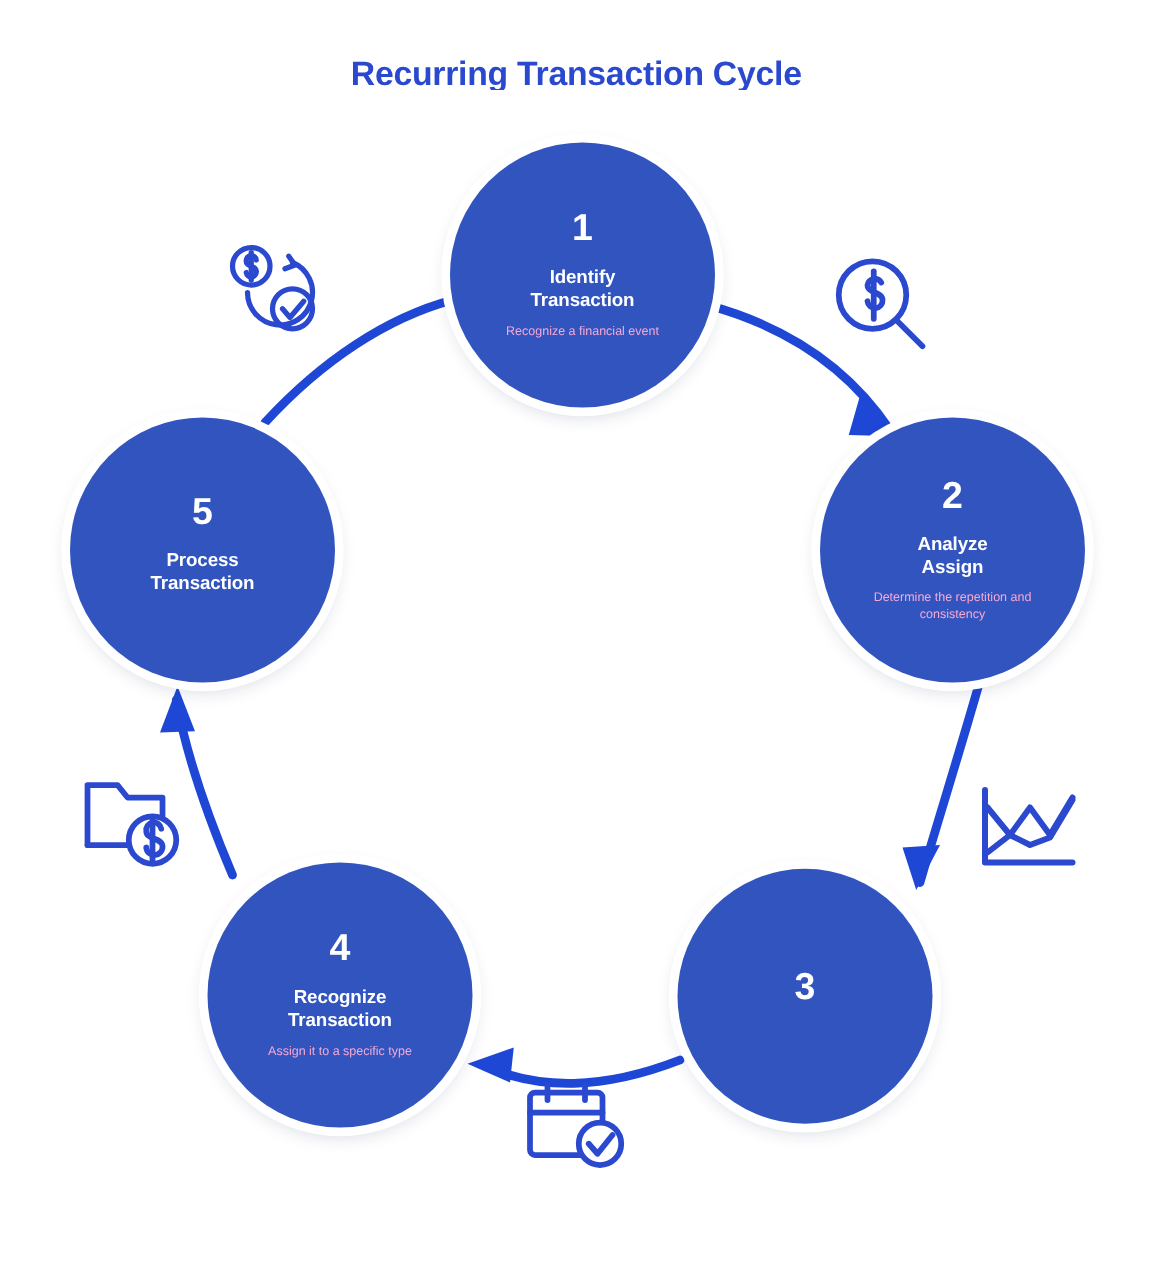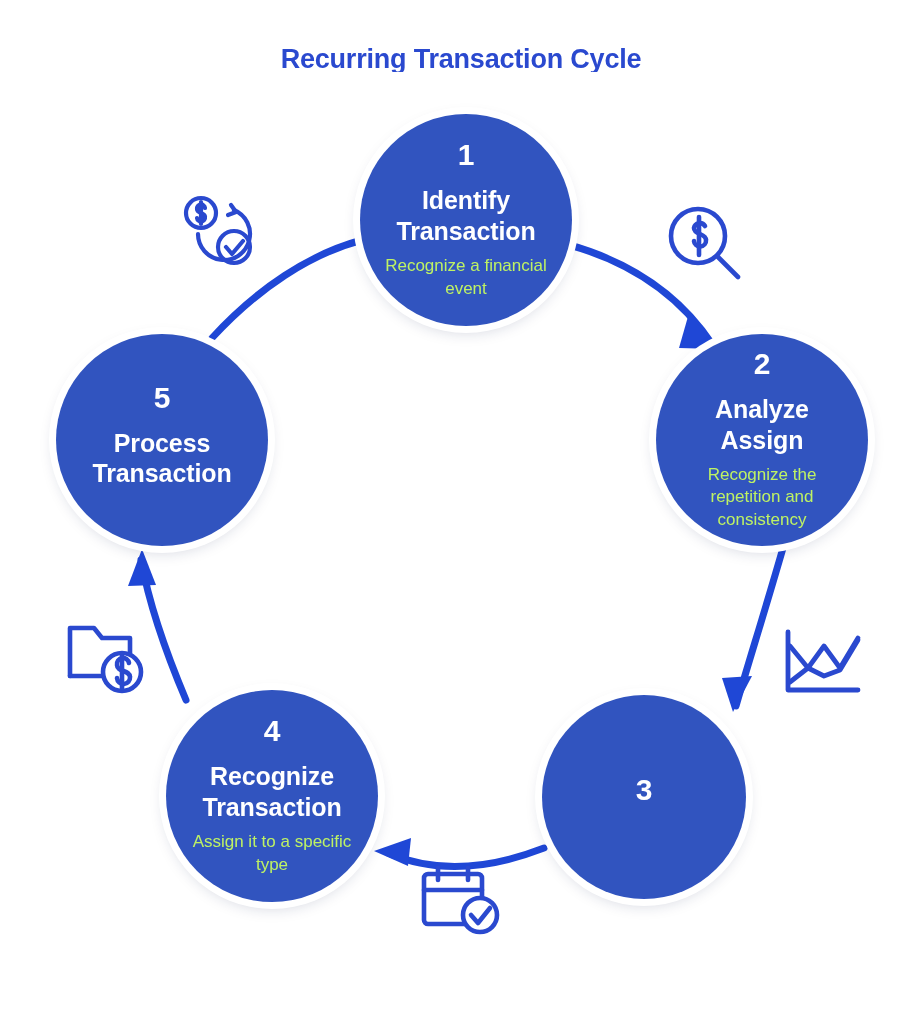--- a/index.html
+++ b/index.html
@@ -59,31 +59,31 @@
     box-sizing: border-box;
     padding: 0 22px;
   }
   .node .num {
     font-size: 30px;
     font-weight: 800;
     line-height: 1;
     margin-bottom: 15px;
   }
   .node .ttl {
-    font-size: 25px;
+    font-size: 15px;
     font-weight: 800;
     line-height: 1.22;
     margin-bottom: 9px;
     letter-spacing: -0.1px;
   }
   .node .desc {
-    font-size: 17px;
+    font-size: 10px;
     font-weight: 400;
     line-height: 1.3;
-    color: #bef264;
+    color: #f9a8d4;
   }
   #n1 { width: 212px; height: 212px; left: 360px; top: 114px; }
   #n2 { width: 212px; height: 212px; left: 656px; top: 334px; }
   #n3 { width: 204px; height: 204px; left: 542px; top: 695px; }
   #n4 { width: 212px; height: 212px; left: 166px; top: 690px; }
   #n5 { width: 212px; height: 212px; left: 56px; top: 334px; }
 
   .deco {
     position: absolute;
     color: #2a49cf;
@@ -176,21 +176,21 @@
     </div>
     <div class="desc">Recognize a financial event</div>
   </div>
 
   <div class="node" id="n2">
     <div class="num">2</div>
     <div class="ttl">
       <div>Analyze</div>
       <div>Assign</div>
     </div>
-    <div class="desc">Recognize the repetition and consistency</div>
+    <div class="desc">Determine the repetition and consistency</div>
   </div>
 
   <div class="node" id="n3">
     <div class="num">3</div>
   </div>
 
   <div class="node" id="n4">
     <div class="num">4</div>
     <div class="ttl">
       <div>Recognize</div>

